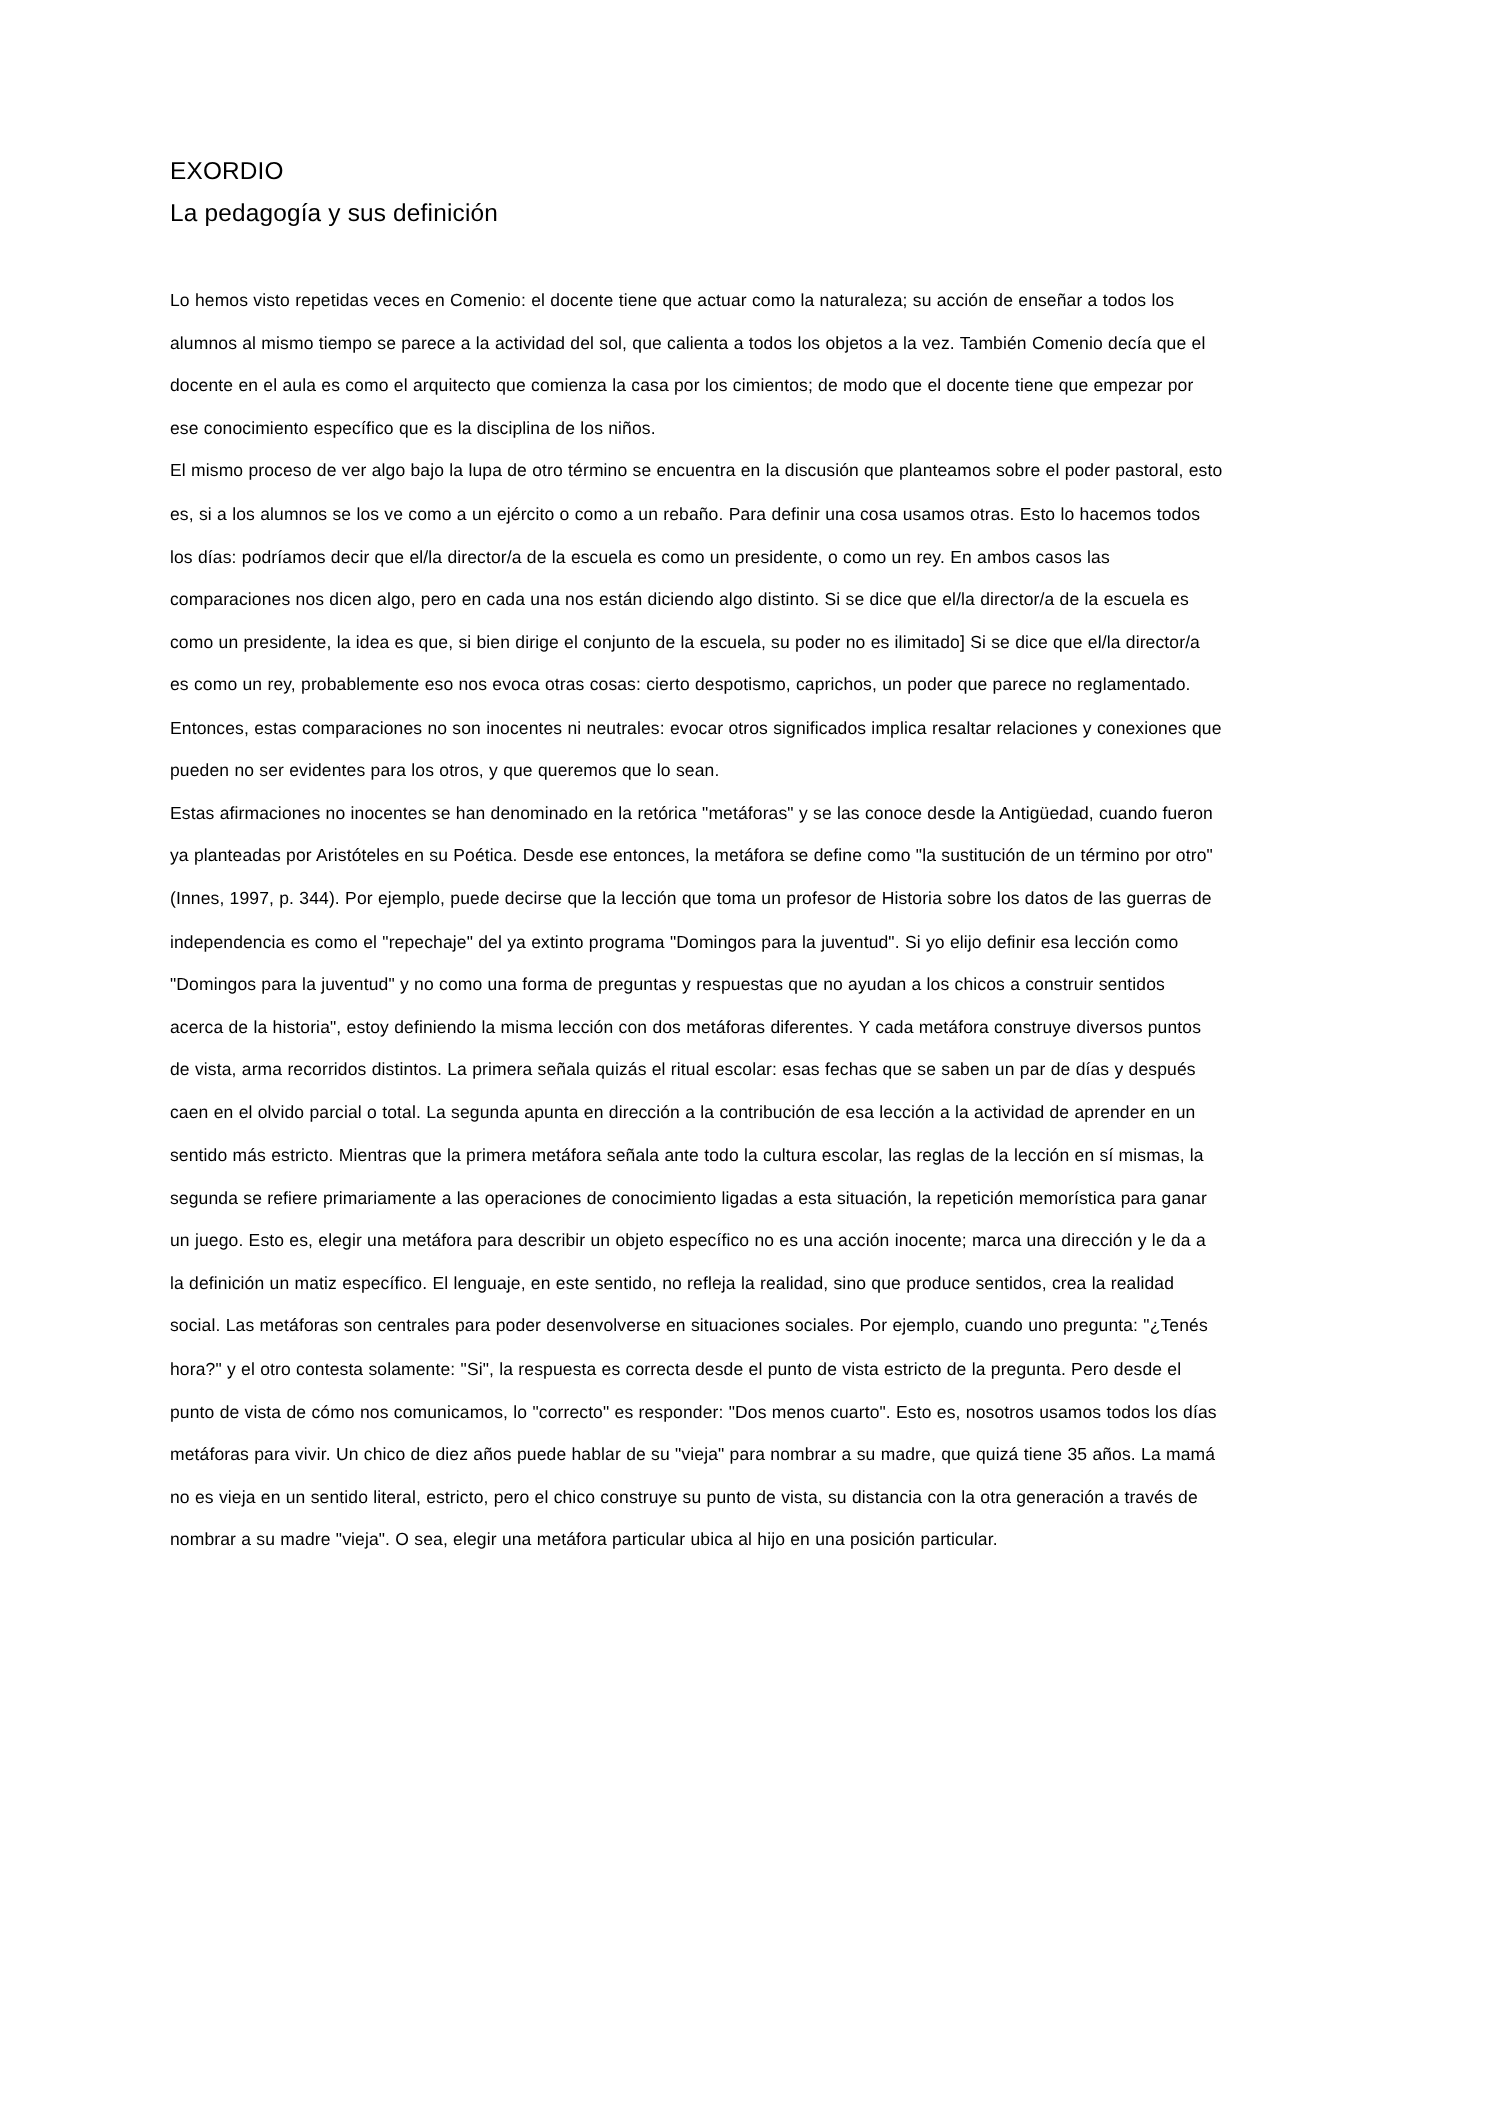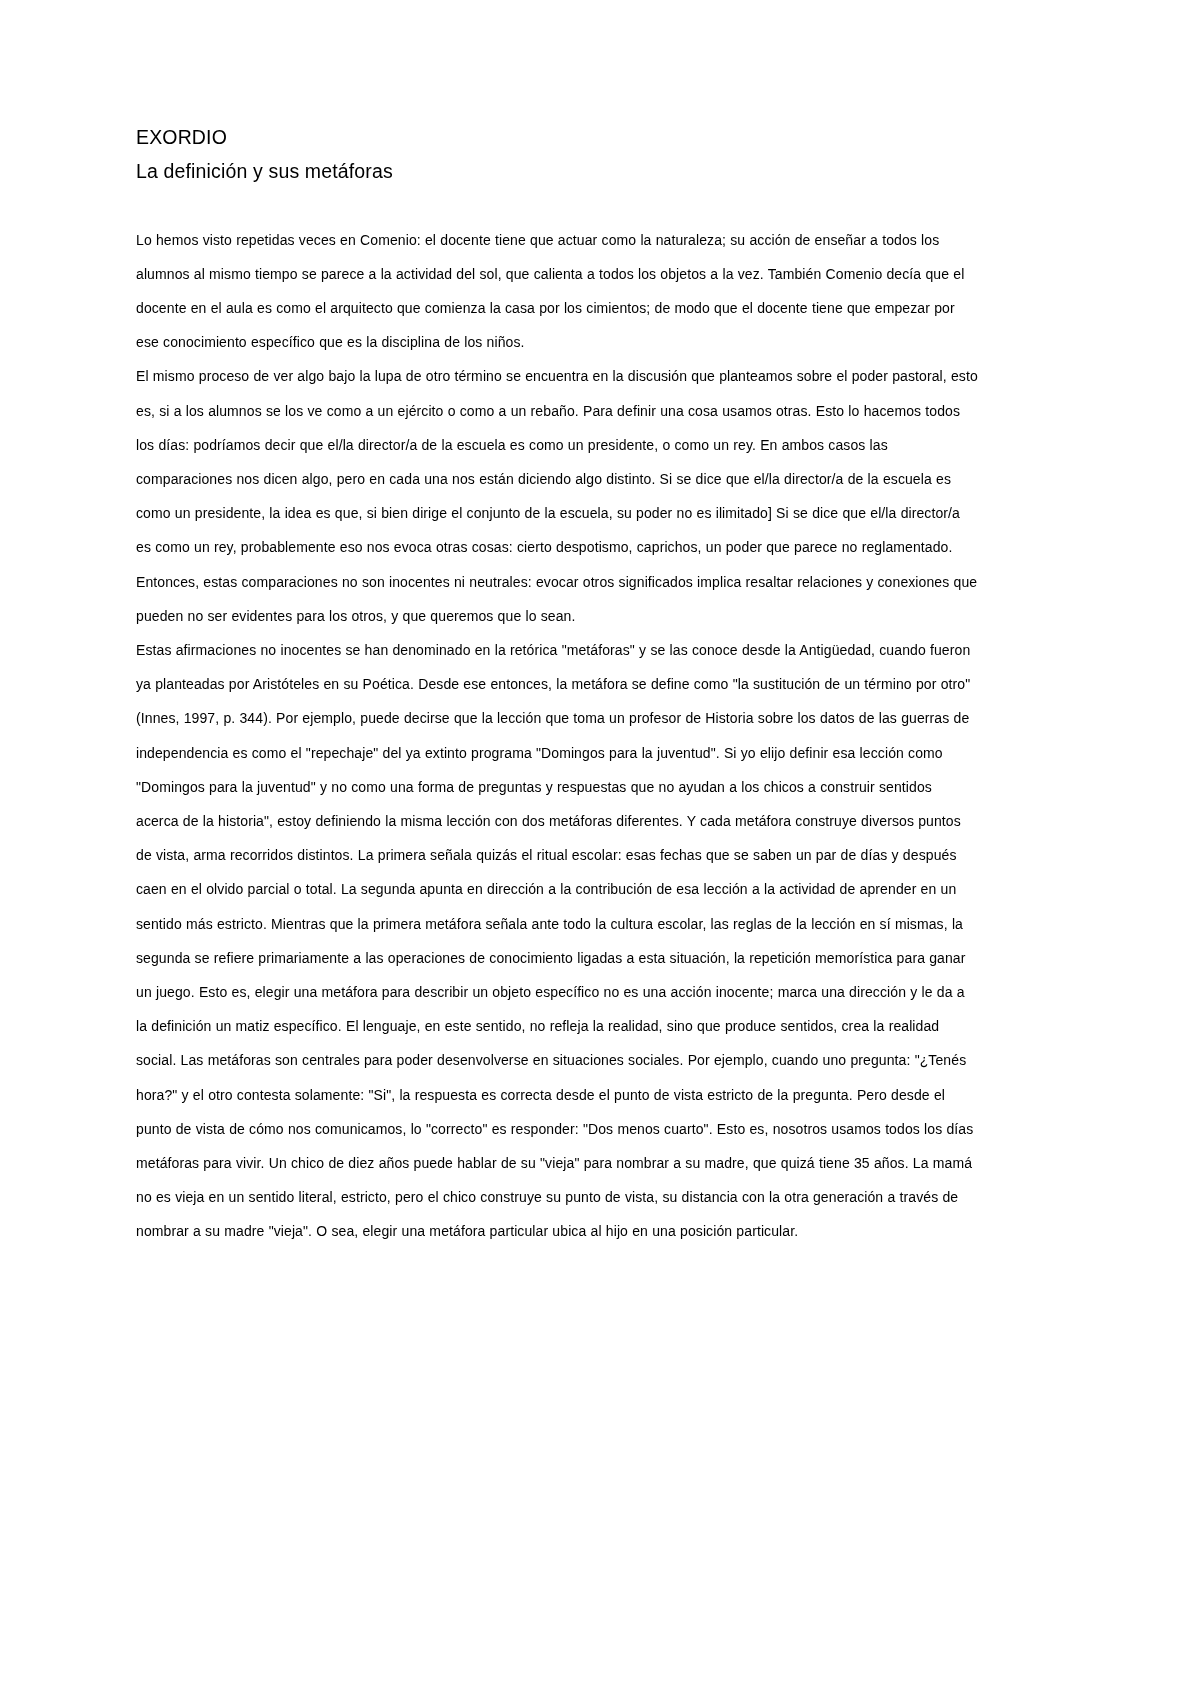--- a/index.html
+++ b/index.html
@@ -45,21 +45,21 @@
     word-spacing: 0.2px;
   }
 </style>
 </head>
 <body>
 
 <div class="page">
   <div class="doc-body">
 
     <div class="heading-line">EXORDIO</div>
-    <div class="heading-line">La definición y sus metáforas</div>
+    <div class="heading-line">La pedagogía y sus definición</div>
 
     <div class="spacer-line"></div>
 
     <p class="para">Lo hemos visto repetidas veces en Comenio: el docente tiene que actuar como la naturaleza; su acción de enseñar a todos los alumnos al mismo tiempo se parece a la actividad del sol, que calienta a todos los objetos a la vez. También Comenio decía que el docente en el aula es como el arquitecto que comienza la casa por los cimientos; de modo que el docente tiene que empezar por ese conocimiento específico que es la disciplina de los niños.</p>
     <p class="para">El mismo proceso de ver algo bajo la lupa de otro término se encuentra en la discusión que planteamos sobre el poder pastoral, esto es, si a los alumnos se los ve como a un ejército o como a un rebaño. Para definir una cosa usamos otras. Esto lo hacemos todos los días: podríamos decir que el/la director/a de la escuela es como un presidente, o como un rey. En ambos casos las comparaciones nos dicen algo, pero en cada una nos están diciendo algo distinto. Si se dice que el/la director/a de la escuela es como un presidente, la idea es que, si bien dirige el conjunto de la escuela, su poder no es ilimitado] Si se dice que el/la director/a es como un rey, probablemente eso nos evoca otras cosas: cierto despotismo, caprichos, un poder que parece no reglamentado. Entonces, estas comparaciones no son inocentes ni neutrales: evocar otros significados implica resaltar relaciones y conexiones que pueden no ser evidentes para los otros, y que queremos que lo sean.</p>
     <p class="para">Estas afirmaciones no inocentes se han denominado en la retórica "metáforas" y se las conoce desde la Antigüedad, cuando fueron ya planteadas por Aristóteles en su Poética. Desde ese entonces, la metáfora se define como "la sustitución de un término por otro" (Innes, 1997, p. 344). Por ejemplo, puede decirse que la lección que toma un profesor de Historia sobre los datos de las guerras de independencia es como el "repechaje" del ya extinto programa "Domingos para la juventud". Si yo elijo definir esa lección como "Domingos para la juventud" y no como una forma de preguntas y respuestas que no ayudan a los chicos a construir sentidos acerca de la historia", estoy definiendo la misma lección con dos metáforas diferentes. Y cada metáfora construye diversos puntos de vista, arma recorridos distintos. La primera señala quizás el ritual escolar: esas fechas que se saben un par de días y después caen en el olvido parcial o total. La segunda apunta en dirección a la contribución de esa lección a la actividad de aprender en un sentido más estricto. Mientras que la primera metáfora señala ante todo la cultura escolar, las reglas de la lección en sí mismas, la segunda se refiere primariamente a las operaciones de conocimiento ligadas a esta situación, la repetición memorística para ganar un juego. Esto es, elegir una metáfora para describir un objeto específico no es una acción inocente; marca una dirección y le da a la definición un matiz específico. El lenguaje, en este sentido, no refleja la realidad, sino que produce sentidos, crea la realidad social. Las metáforas son centrales para poder desenvolverse en situaciones sociales. Por ejemplo, cuando uno pregunta: "¿Tenés hora?" y el otro contesta solamente: "Si", la respuesta es correcta desde el punto de vista estricto de la pregunta. Pero desde el punto de vista de cómo nos comunicamos, lo "correcto" es responder: "Dos menos cuarto". Esto es, nosotros usamos todos los días metáforas para vivir. Un chico de diez años puede hablar de su "vieja" para nombrar a su madre, que quizá tiene 35 años. La mamá no es vieja en un sentido literal, estricto, pero el chico construye su punto de vista, su distancia con la otra generación a través de nombrar a su madre "vieja". O sea, elegir una metáfora particular ubica al hijo en una posición particular.</p>
 
   </div>
 </div>
 

